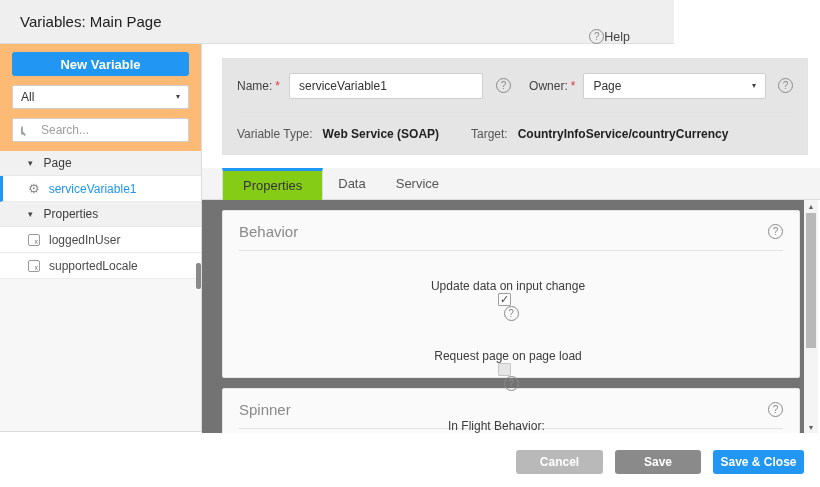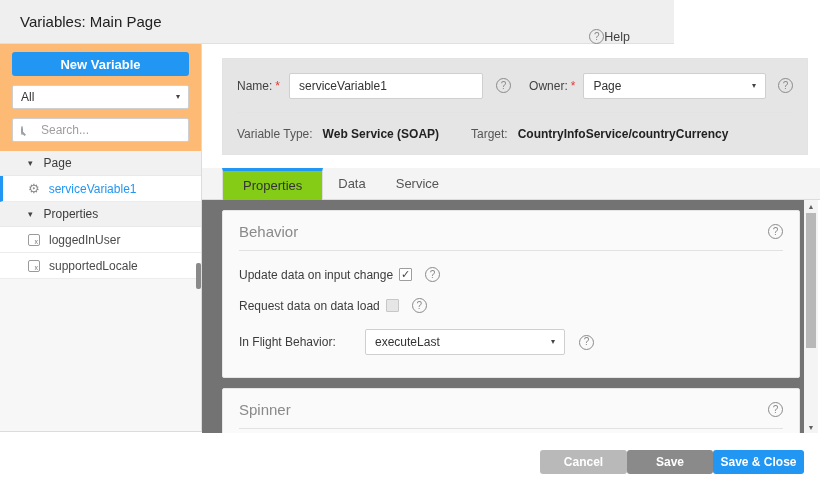--- a/index.html
+++ b/index.html
@@ -85,42 +85,42 @@
   .scrollarea { position:absolute; top:156px; left:0; width:602px; height:233px; background:#737373;
              overflow:hidden; }
   .card { margin-left:20px; width:578px; background:#fafafa; border:1px solid #e6e6e6;
              border-radius:2px; padding:12px 16px; }
   .card-behavior { margin-top:10px; height:168px; }
   .card-spinner { margin-top:10px; height:120px; }
   .card-head { display:flex; align-items:center; }
   .card-title { font-size:15px; color:#8a8a8a; }
   .card-head .q-icon { margin-left:auto; cursor:pointer; }
   .card-hr { border-top:1px solid #e2e2e2; margin-top:10px; }
-  .prop-row { margin-top:16px; display:flex; align-items:center; }
+  .prop-row { margin-top:28px; display:flex; align-items:center;flex-direction:column; }
   .prop-label { min-width:120px; color:#3c3c3c; margin-right:6px; white-space:nowrap; }
   .checkbox { width:13px; height:13px; border:1px solid #9e9e9e; border-radius:1px; background:#fff;
              display:inline-flex; align-items:center; justify-content:center; margin-right:13px;
              cursor:pointer; }
   .checkbox.checked::after { content:"\2713"; font-size:11px; font-weight:bold; color:#424242; line-height:1; }
   .checkbox:not(.checked) { background:#e6e6e6; border-color:#c7c7c7; }
   .dd-flight { width:200px; margin:0 14px 0 0; }
   .prop-row .q-icon { cursor:pointer; }
 
   
   .v-scrollbar { position:absolute; top:156px; left:602px; width:14px; height:233px; background:#f4f4f4; }
   .sc-arrow { position:absolute; left:0; width:14px; height:12px; display:flex; align-items:center;
              justify-content:center; font-size:7px; color:#616161; cursor:pointer; }
   .sc-up { top:0; } .sc-up::after { content:"\25B2"; }
   .sc-down { bottom:0; } .sc-down::after { content:"\25BC"; }
   .sc-thumb { position:absolute; left:2px; top:13px; width:10px; height:135px; background:#b8b8b8;
              cursor:pointer; }
 
   
   .footer { position:absolute; top:433px; left:0; width:820px; height:54px; background:#fff;
-             display:flex; align-items:flex-start; justify-content:flex-end; padding:17px 16px 0 0; }
+             display:flex; align-items:flex-start; justify-content:flex-end; padding:17px 16px 0 0; gap:12px; }
   .btn { height:24px; border:none; border-radius:3px; color:#fff; font-size:12px; font-weight:bold;
              cursor:pointer; font-family:inherit; padding:0 4px; }
   .btn-cancel { width:87px; background:#b9b9b9; }
   .btn-save { width:86px; background:#8a8a8a; }
   .btn-saveclose { width:91px; background:#2196f3; }
 </style>
 </head>
 <body>
 
 <div class="app">
@@ -212,21 +212,21 @@
         </div>
         <div class="card-hr"></div>
 
         <div class="prop-row">
           <span class="prop-label">Update data on input change</span>
           <span class="checkbox checked"></span>
           <span class="q-icon"></span>
         </div>
 
         <div class="prop-row">
-          <span class="prop-label">Request data on data load</span>
+          <span class="prop-label">Request page on page load</span>
           <span class="checkbox"></span>
           <span class="q-icon"></span>
         </div>
 
         <div class="prop-row">
           <span class="prop-label">In Flight Behavior:</span>
           <div class="dd dd-flight">
             <span>executeLast</span>
             <span class="caret"></span>
           </div>

